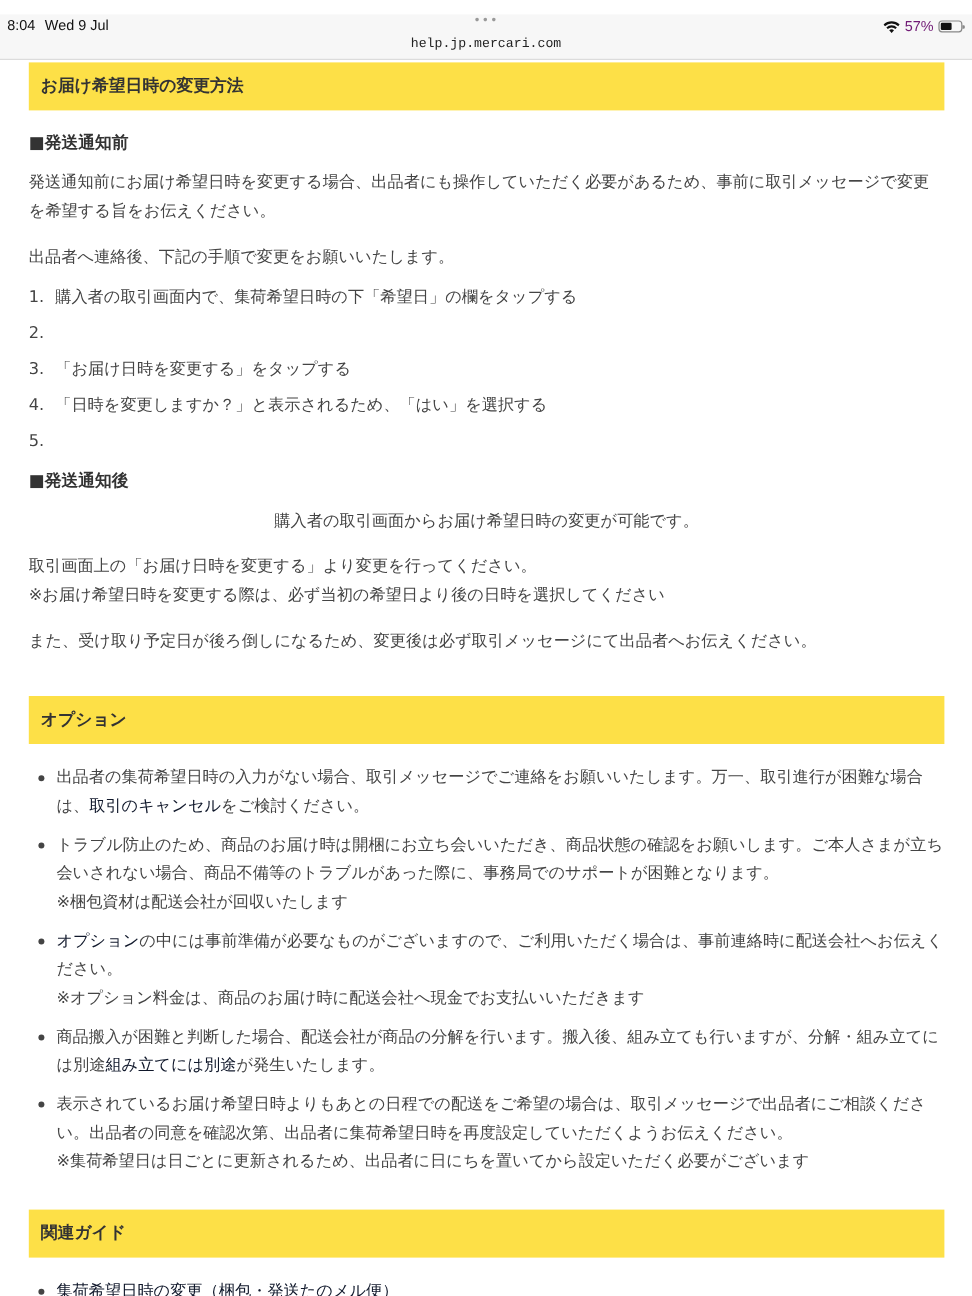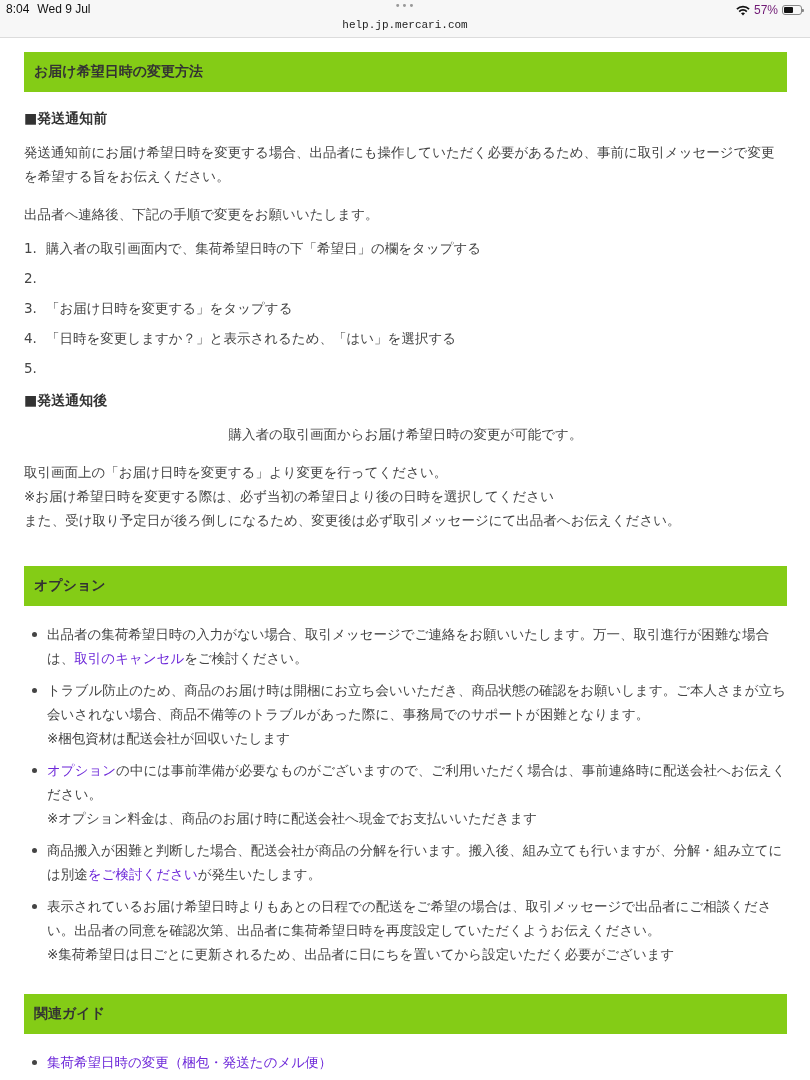--- a/index.html
+++ b/index.html
@@ -1,40 +1,40 @@
 <!DOCTYPE html>
 <html><head>
 <meta charset="utf-8">
 <style>
   * { box-sizing: border-box; margin: 0; padding: 0; }
   html, body { width: 810px; height: 1080px; overflow: hidden; background: #ffffff; }
   body { font-family: "DejaVu Sans", "Liberation Sans", sans-serif; color: #333333; position: relative; }
 
-  .status-bar { position: absolute; top: 0; left: 0; width: 810px; height: 38px; background: #f7f7f7; border-bottom: 1px solid #dcdcdc; padding-left: 32px; }
+  .status-bar { position: absolute; top: 12px; left: 0; width: 810px; height: 38px; background: #f7f7f7; border-bottom: 1px solid #dcdcdc; padding-left: 32px; }
   .status-time { position: absolute; left: 6px; top: 2px; font-size: 12px; color: #111; font-family: "Liberation Sans", sans-serif; }
   .status-date { margin-left: 8px; }
   .status-dots { position: absolute; left: 0; right: 0; top: 0; text-align: center; font-size: 10px; color: #999; letter-spacing: 1px; }
   .status-url { position: absolute; left: 0; right: 0; top: 19px; text-align: center; font-size: 11px; color: #222; font-family: Liberation Mono, monospace; }
   .status-right { position: absolute; right: 8px; top: 3px; display: flex; align-items: center; gap: 4px; font-size: 12px; color: #701a75; font-family: "Liberation Sans", sans-serif; }
   .battery { width: 20px; height: 10px; border: 1px solid #888; border-radius: 3px; position: relative; padding: 1px; }
   .battery-fill { height: 100%; background: #111; border-radius: 1px; }
   .battery::after { content: ""; position: absolute; right: -3px; top: 3px; width: 2px; height: 3px; background: #888; border-radius: 0 1px 1px 0; }
 
   .content { position: absolute; top: 38px; left: 24px; width: 763px; }
 
-  .section-header { background: #84cc16; height: 40px; padding: 0 10px; display: flex; align-items: center; font-size: 14px; font-weight: bold; color: #333; }
+  .section-header { background: #fde047; height: 40px; padding: 0 10px; display: flex; align-items: center; font-size: 14px; font-weight: bold; color: #333; }
   .sub-header { font-size: 14px; font-weight: bold; color: #333; }
   .para { font-size: 13.5px; line-height: 24px; color: #444; }
   .steps { list-style: none; }
   .steps li { font-size: 13.5px; line-height: 30px; color: #444; display: flex; }
   .steps .num { width: 22px; flex: none; }
   .bullets { list-style: none; }
   .bullets li { position: relative; padding-left: 23px; font-size: 13.5px; line-height: 24px; color: #444; }
   .bullets li::before { content: ""; position: absolute; left: 8px; top: 10px; width: 5px; height: 5px; border-radius: 50%; background: #444; }
-  .link { color: #6d28d9; }
+  .link { color: #0f172a; }
 </style>
 </head>
 <body>
 
 <div class="status-bar">
   <div class="status-time">
     <span>8:04</span><span class="status-date">Wed 9 Jul</span>
   </div>
   <div class="status-dots">•••</div>
   <div class="status-url">help.jp.mercari.com</div>
@@ -81,38 +81,38 @@
       </li>
   </ol>
 
   <div class="sub-header" style="margin-top:9px;">■発送通知後</div>
 
   <p class="para" style="margin-top:12px;text-align:center;">購入者の取引画面からお届け希望日時の変更が可能です。</p>
   <p class="para" style="margin-top:14px;">
     <span>取引画面上の「お届け日時を変更する」より変更を行ってください。</span><br>
     <span>※お届け希望日時を変更する際は、必ず当初の希望日より後の日時を選択してください</span>
   </p>
-  <p class="para" style="">また、受け取り予定日が後ろ倒しになるため、変更後は必ず取引メッセージにて出品者へお伝えください。</p>
+  <p class="para" style="margin-top:14px;">また、受け取り予定日が後ろ倒しになるため、変更後は必ず取引メッセージにて出品者へお伝えください。</p>
 
   <div class="section-header" style="margin-top:34px;">オプション</div>
 
   <ul class="bullets" style="margin-top:16px;">
     <li style="margin-bottom:8px;">
       <span>出品者の集荷希望日時の入力がない場合、取引メッセージでご連絡をお願いいたします。万一、取引進行が困難な場合は、</span><a class="link">取引のキャンセル</a><span>をご検討ください。</span>
     </li>
     <li style="margin-bottom:8px;">
       <span>トラブル防止のため、商品のお届け時は開梱にお立ち会いいただき、商品状態の確認をお願いします。ご本人さまが立ち会いされない場合、商品不備等のトラブルがあった際に、事務局でのサポートが困難となります。</span><br>
       <span>※梱包資材は配送会社が回収いたします</span>
     </li>
     <li style="margin-bottom:8px;">
       <a class="link">オプション</a><span>の中には事前準備が必要なものがございますので、ご利用いただく場合は、事前連絡時に配送会社へお伝えください。</span><br>
       <span>※オプション料金は、商品のお届け時に配送会社へ現金でお支払いいただきます</span>
     </li>
     <li style="margin-bottom:8px;">
-      <span>商品搬入が困難と判断した場合、配送会社が商品の分解を行います。搬入後、組み立ても行いますが、分解・組み立てには別途</span><a class="link">をご検討ください</a><span>が発生いたします。</span>
+      <span>商品搬入が困難と判断した場合、配送会社が商品の分解を行います。搬入後、組み立ても行いますが、分解・組み立てには別途</span><a class="link">組み立てには別途</a><span>が発生いたします。</span>
     </li>
     <li>
       <span>表示されているお届け希望日時よりもあとの日程での配送をご希望の場合は、取引メッセージで出品者にご相談ください。出品者の同意を確認次第、出品者に集荷希望日時を再度設定していただくようお伝えください。</span><br>
       <span>※集荷希望日は日ごとに更新されるため、出品者に日にちを置いてから設定いただく必要がございます</span>
     </li>
   </ul>
 
   <div class="section-header" style="margin-top:28px;">関連ガイド</div>
 
   <ul class="bullets" style="margin-top:16px;">

